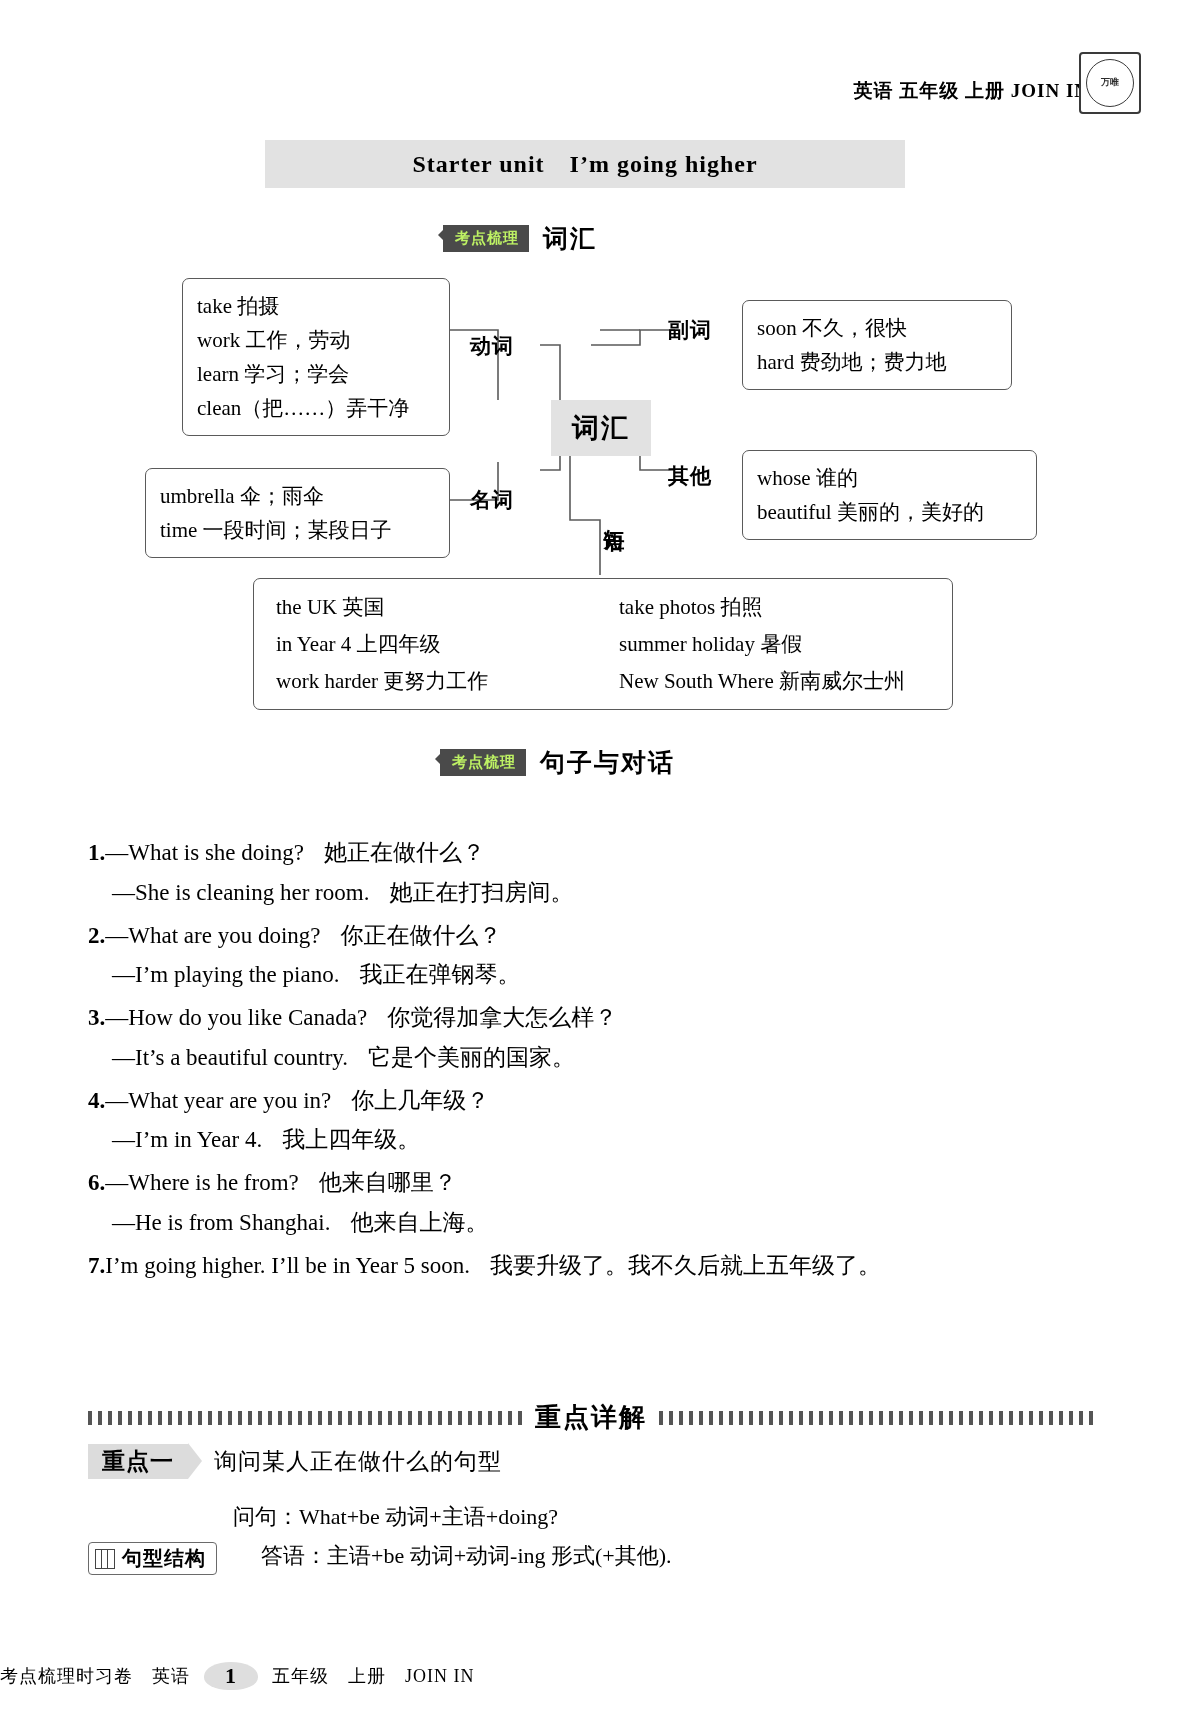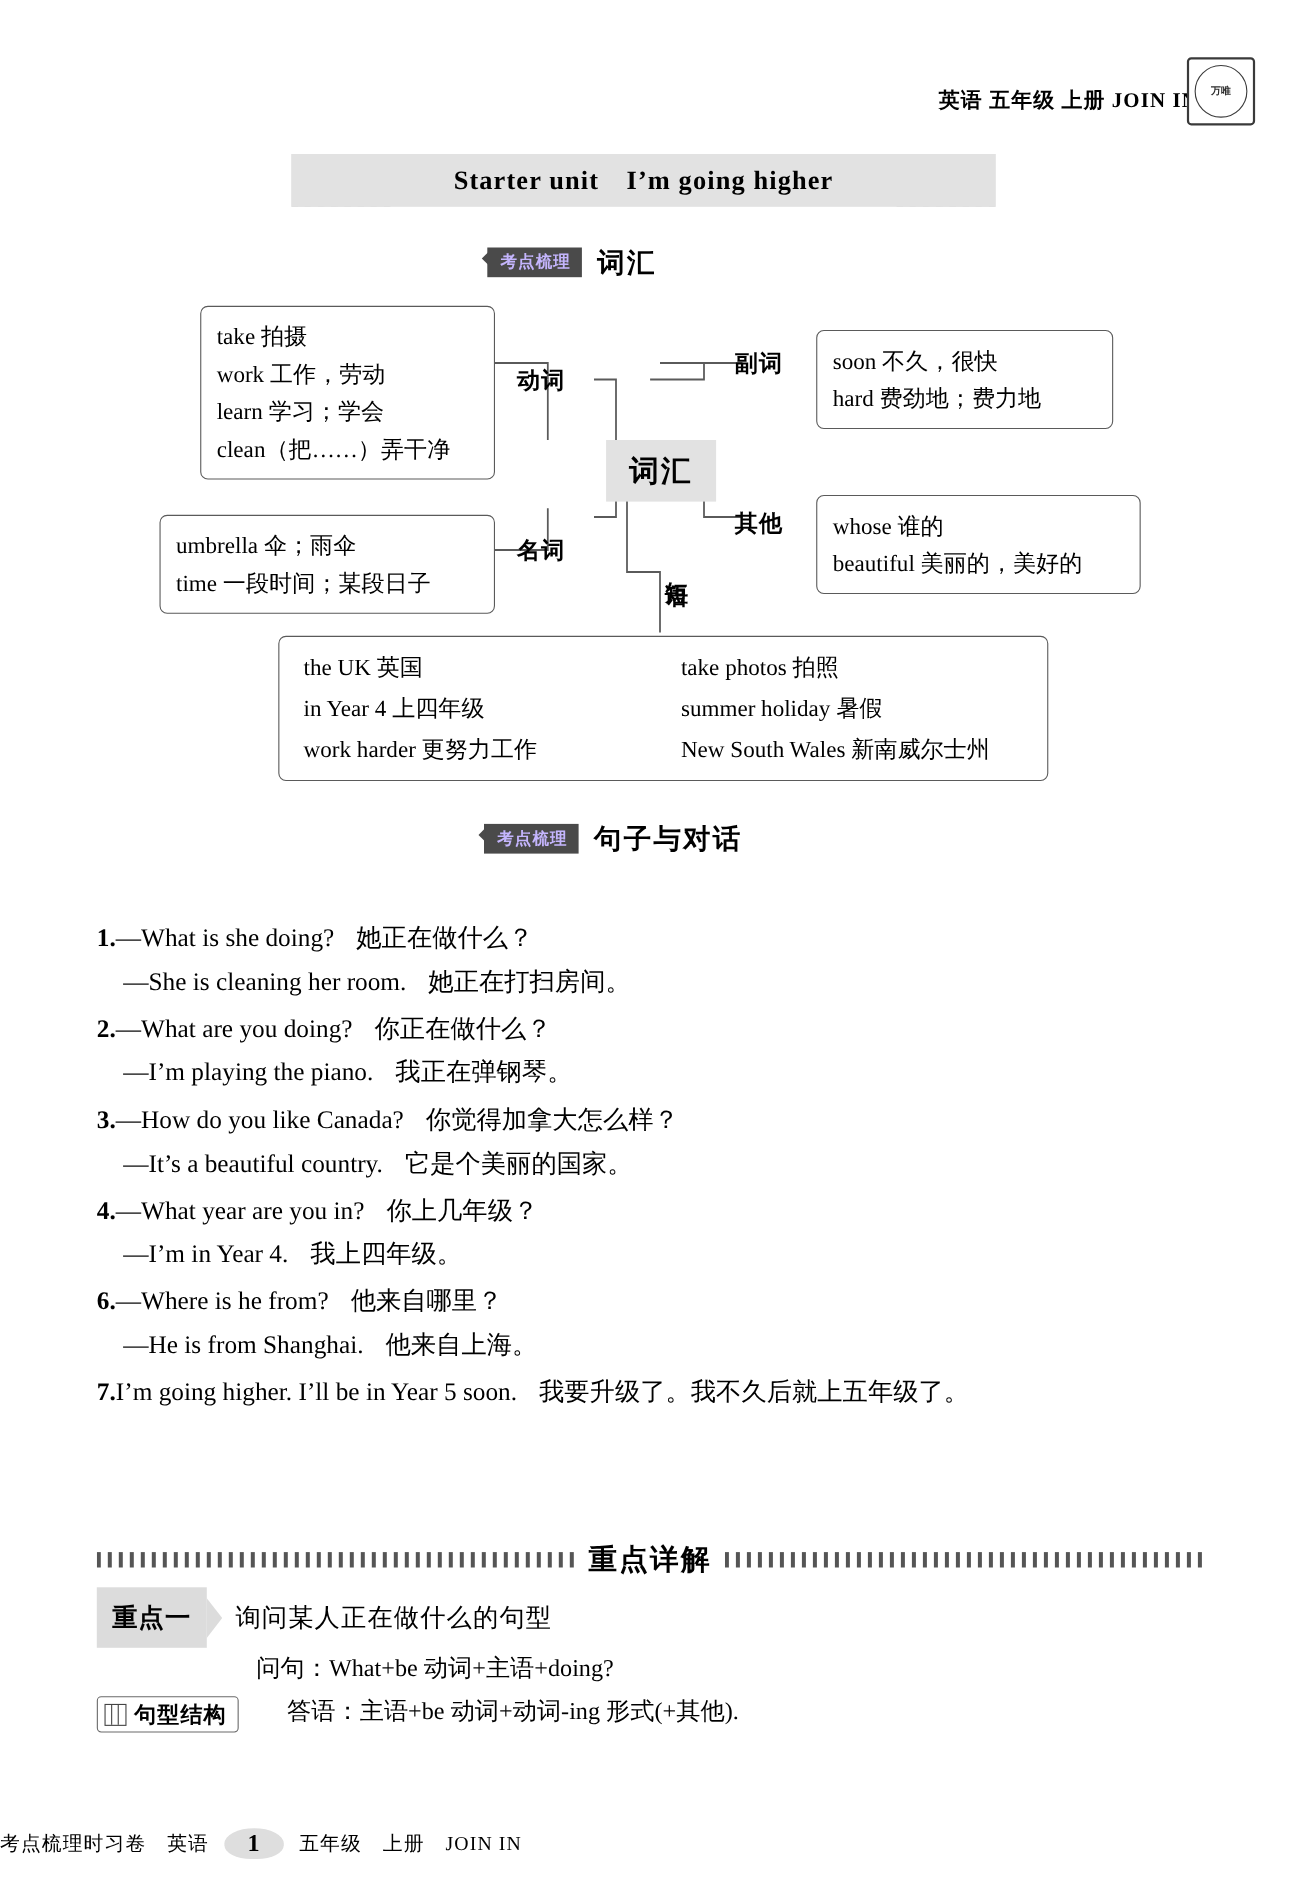--- a/index.html
+++ b/index.html
@@ -102,21 +102,21 @@
 
   
   .sec-head {
     position: absolute;
     display: flex;
     align-items: center;
     gap: 14px;
   }
   .tag {
     background: #4a4a4a;
-    color: #c4b5fd;
+    color: #bef264;
     font-family: "Liberation Sans", sans-serif;
     font-size: 15px;
     font-weight: bold;
     padding: 4px 10px 4px 12px;
     position: relative;
     letter-spacing: 1px;
   }
   .tag::before {
     content: "";
     position: absolute;
@@ -236,21 +236,21 @@
     left: 88px;
     top: 1443px;
     display: flex;
     align-items: center;
   }
   .kp-tag {
     background: #dcdcdc;
     font-family: "Liberation Sans", sans-serif;
     font-weight: bold;
     font-size: 23px;
-    padding: 12px 14px;
+    padding: 2px 14px;
     letter-spacing: 1px;
   }
   .kp-arrow {
     width: 0; height: 0;
     border-top: 18px solid transparent;
     border-bottom: 18px solid transparent;
     border-left: 14px solid #dcdcdc;
   }
   .kp-text {
     font-size: 23px;
@@ -402,21 +402,21 @@
 
   <div class="phrase-box" style="left:253px; top:578px; width:700px;">
     <div class="phrase-col">
       <div>the UK 英国</div>
       <div>in Year 4 上四年级</div>
       <div>work harder 更努力工作</div>
     </div>
     <div class="phrase-col">
       <div>take photos 拍照</div>
       <div>summer holiday 暑假</div>
-      <div>New South Wales 新南威尔士州</div>
+      <div>New South Where 新南威尔士州</div>
     </div>
   </div>
 
   <div class="sec-head" style="left:440px; top:746px;">
     <span class="tag">考点梳理</span>
     <span class="sec-title">句子与对话</span>
   </div>
 
   <div class="sentences">
 

